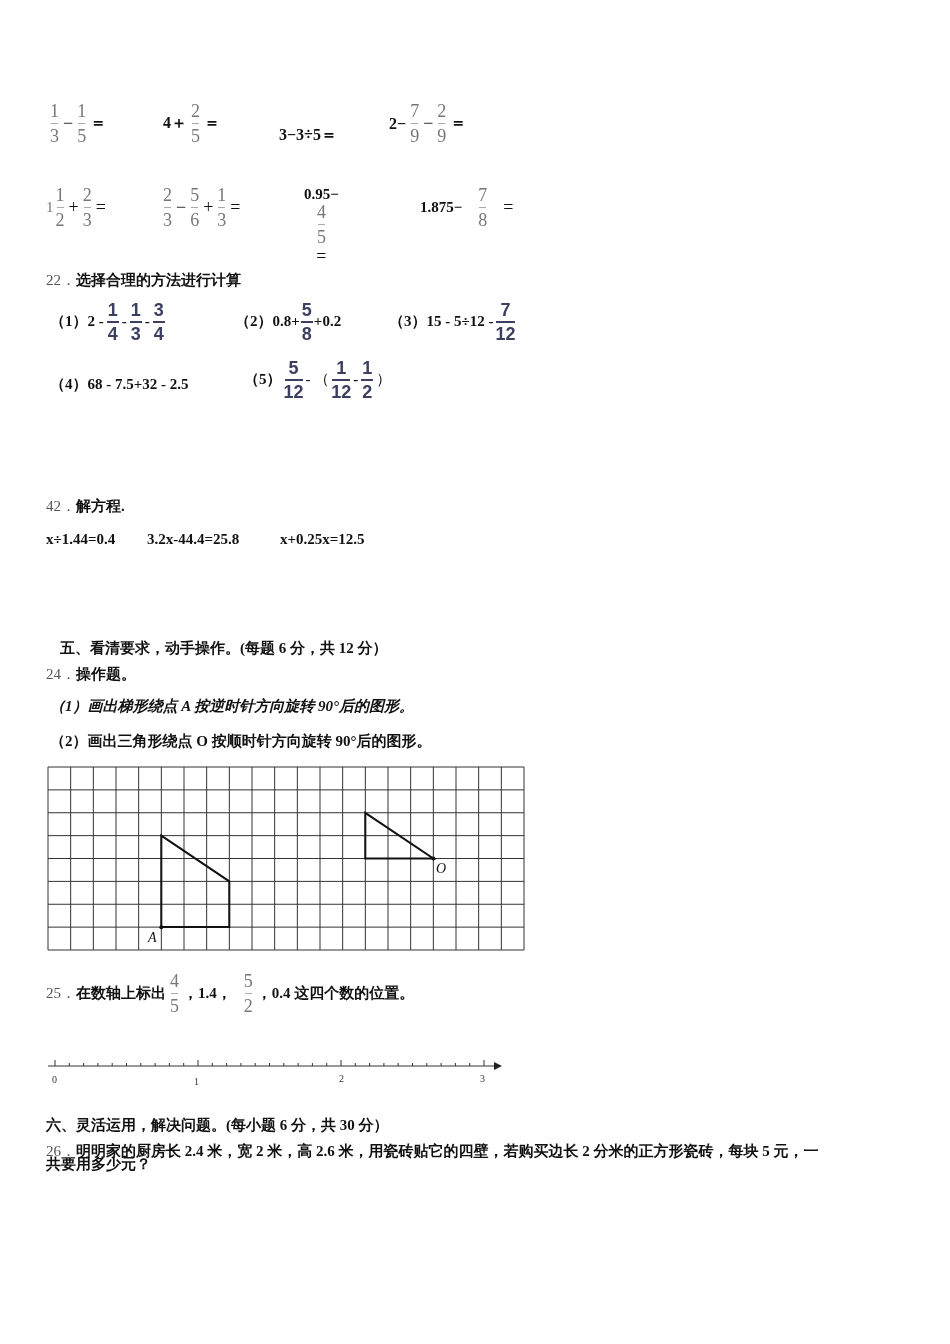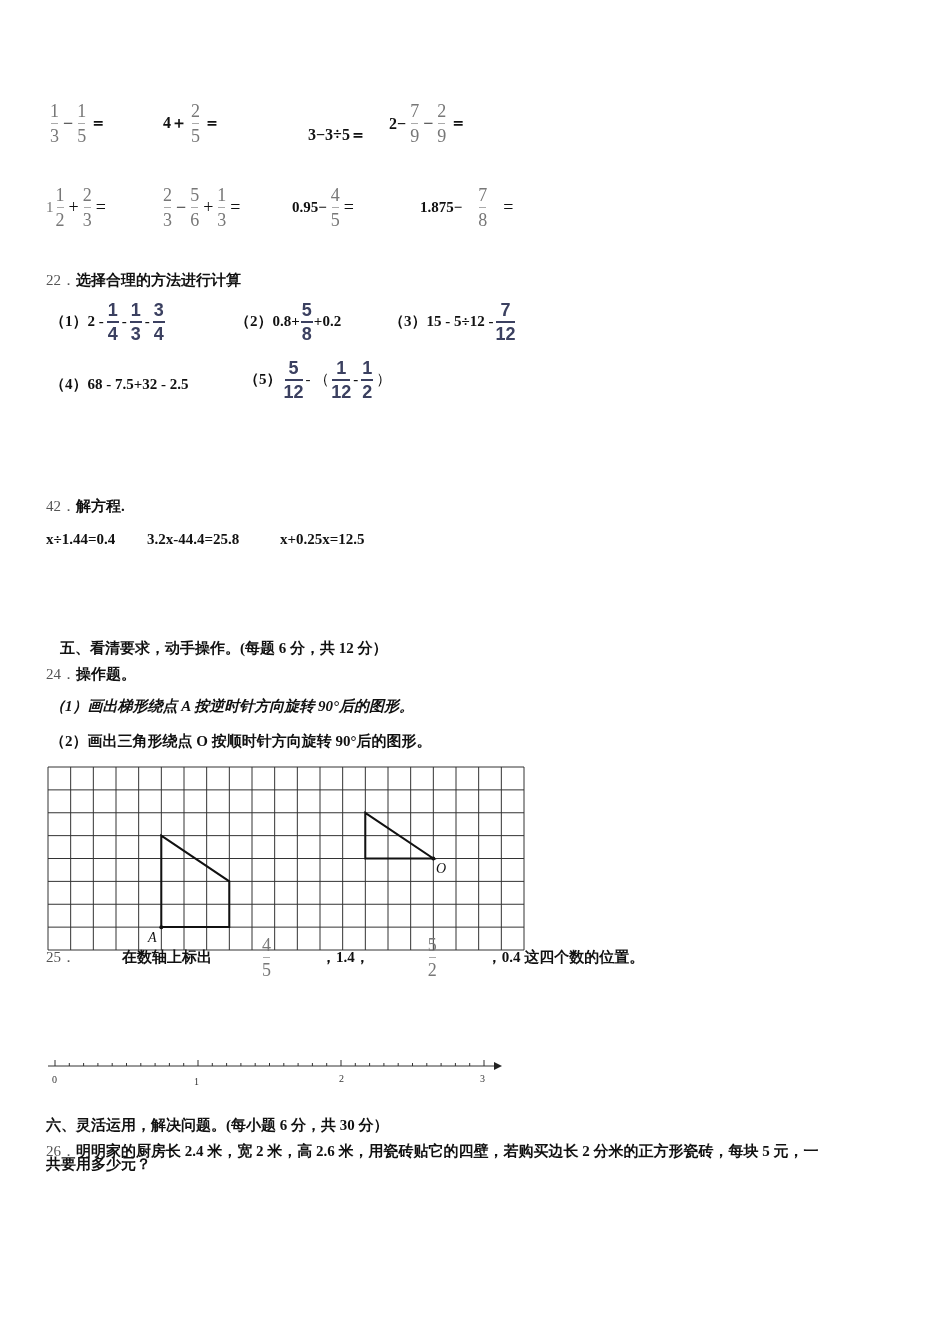--- a/index.html
+++ b/index.html
@@ -50,21 +50,21 @@
 <div class="abs row" style="left:163px; top:102px;">
   <span class="opb">4＋</span>
   <span class="frac">
       <span class="n">2</span>
       <span class="bar"></span>
       <span class="d">5</span>
     </span>
   <span class="opb">＝</span>
 </div>
 
-<div class="abs row" style="left:279px; top:125px;margin-left:29px;">
+<div class="abs row" style="left:279px; top:125px;">
   <span class="opb">3−3÷5＝</span>
 </div>
 
 <div class="abs row" style="left:389px; top:102px;">
   <span class="opb">2−</span>
   <span class="frac">
       <span class="n">7</span>
       <span class="bar"></span>
       <span class="d">9</span>
     </span>
@@ -107,21 +107,21 @@
     </span>
   <span class="op">+</span>
   <span class="frac">
       <span class="n">1</span>
       <span class="bar"></span>
       <span class="d">3</span>
     </span>
   <span class="op">=</span>
 </div>
 
-<div class="abs row" style="left:292px; top:186px;">
+<div class="abs row" style="left:304px; top:186px;flex-direction:column;">
   <span class="opb" style="font-size:15px">0.95−</span>
   <span class="frac">
       <span class="n">4</span>
       <span class="bar"></span>
       <span class="d">5</span>
     </span>
   <span class="op">=</span>
 </div>
 
 <div class="abs row" style="left:420px; top:186px;gap:12px;">
@@ -300,21 +300,21 @@
         <line x1="469.7" x2="469.7" y1="1063" y2="1066"></line>
         <line x1="484" x2="484" y1="1060" y2="1066"></line>
       </g>
     <text x="52" y="1083" font-size="10" fill="#333">0</text>
     <text x="194" y="1085" font-size="10" fill="#333">1</text>
     <text x="339" y="1082" font-size="10" fill="#333">2</text>
     <text x="480" y="1082" font-size="10" fill="#333">3</text>
   </g>
 </svg>
 
-<div class="abs row txt" style="left:46px; top:936px;gap:46px;">
+<div class="abs row txt" style="left:46px; top:972px;">
   <span class="num">25．</span>
   <span class="b">在数轴上标出</span>
   <span class="frac">
       <span class="n">4</span>
       <span class="bar"></span>
       <span class="d">5</span>
     </span>
   <span class="b">，1.4，</span>
   <span class="frac" style="margin-left:10px">
       <span class="n">5</span>

